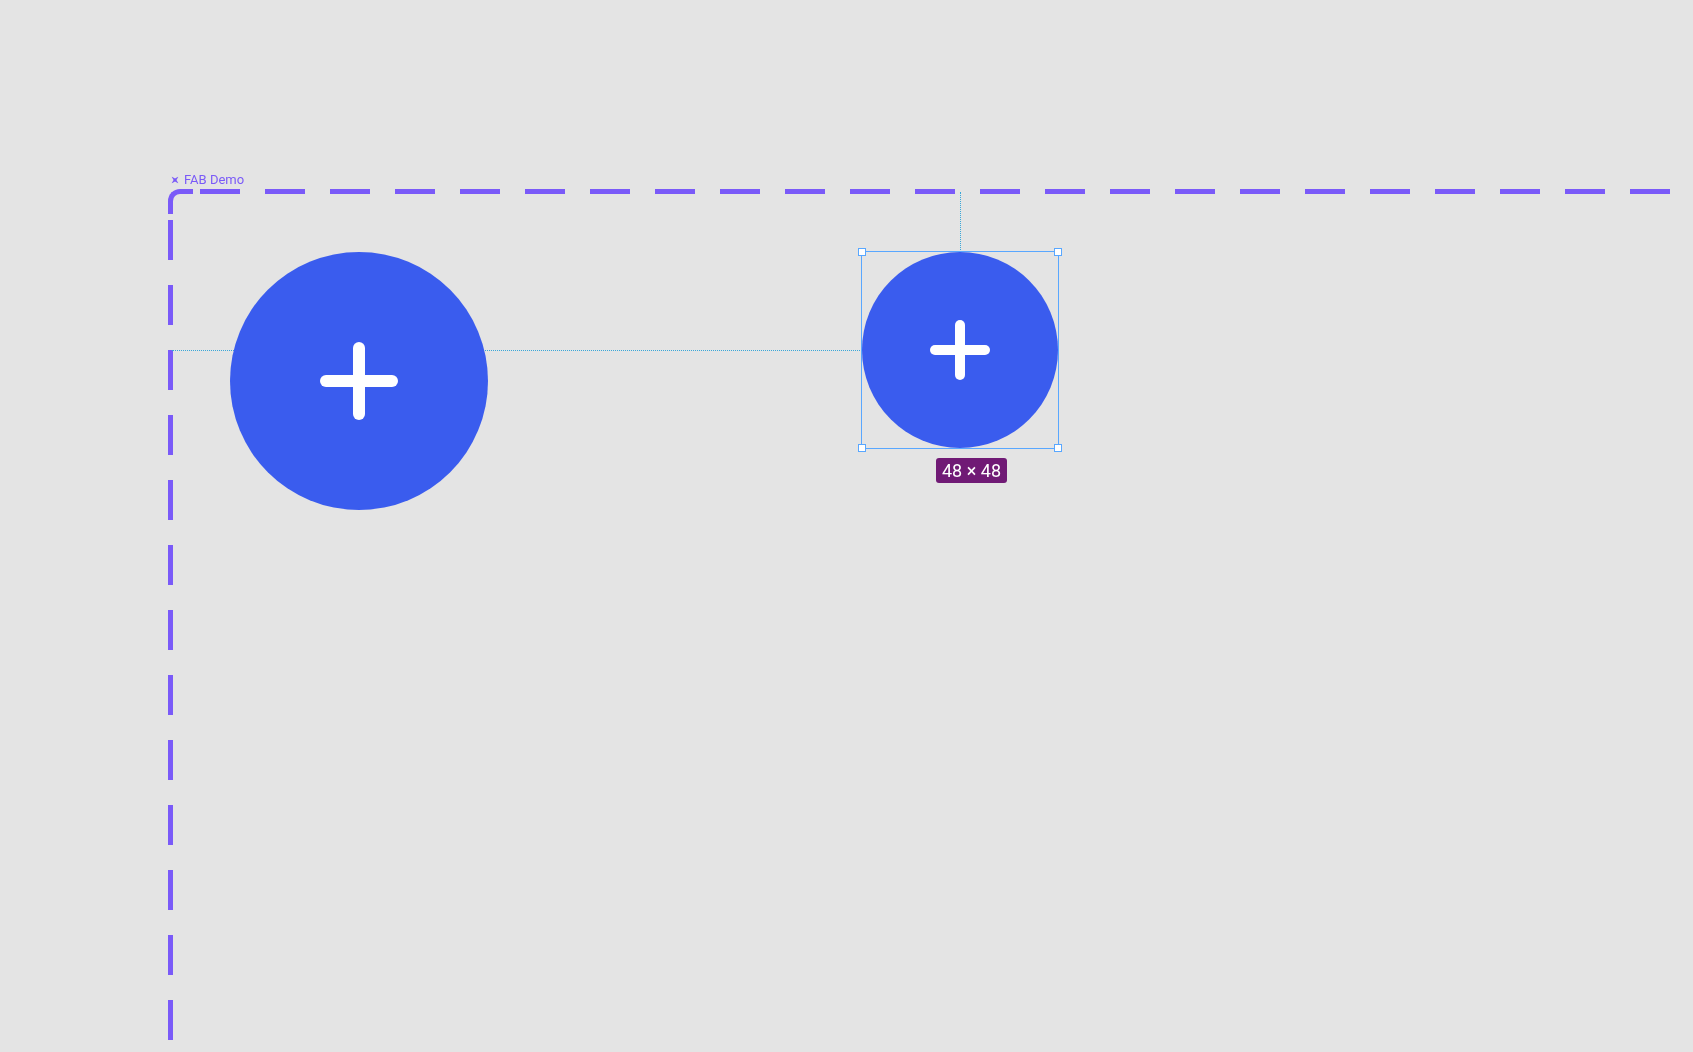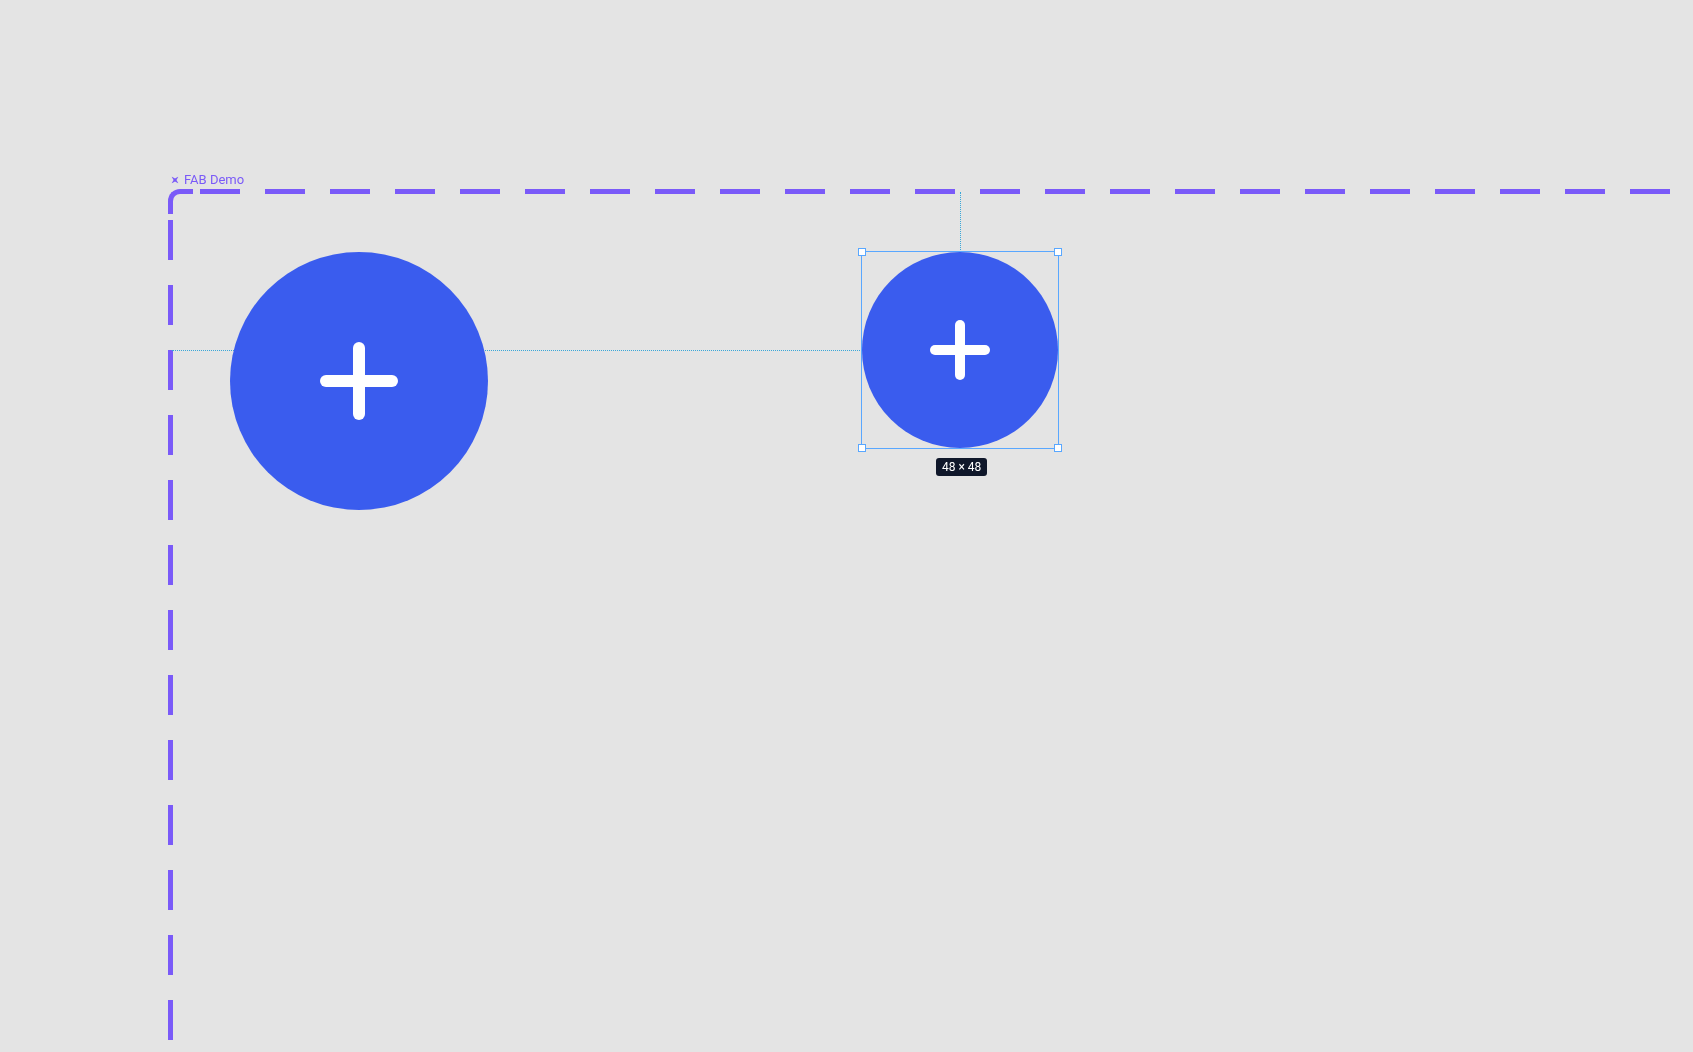--- a/index.html
+++ b/index.html
@@ -122,23 +122,23 @@
   .sel-handle.tl { top: -4px; left: -4px; }
   .sel-handle.tr { top: -4px; right: -4px; }
   .sel-handle.bl { bottom: -4px; left: -4px; }
   .sel-handle.br { bottom: -4px; right: -4px; }
 
   
   .dim-badge {
     position: absolute;
     top: 458px;
     left: 936px;
-    background: #0f172a;
+    background: #701a75;
     color: #fff;
-    font-size: 12px;
+    font-size: 18px;
     padding: 2px 6px;
     border-radius: 3px;
     white-space: nowrap;
   }
 
   
   .guide-h {
     position: absolute;
     height: 0;
     border-top: 1px dotted #3aa7d8;

